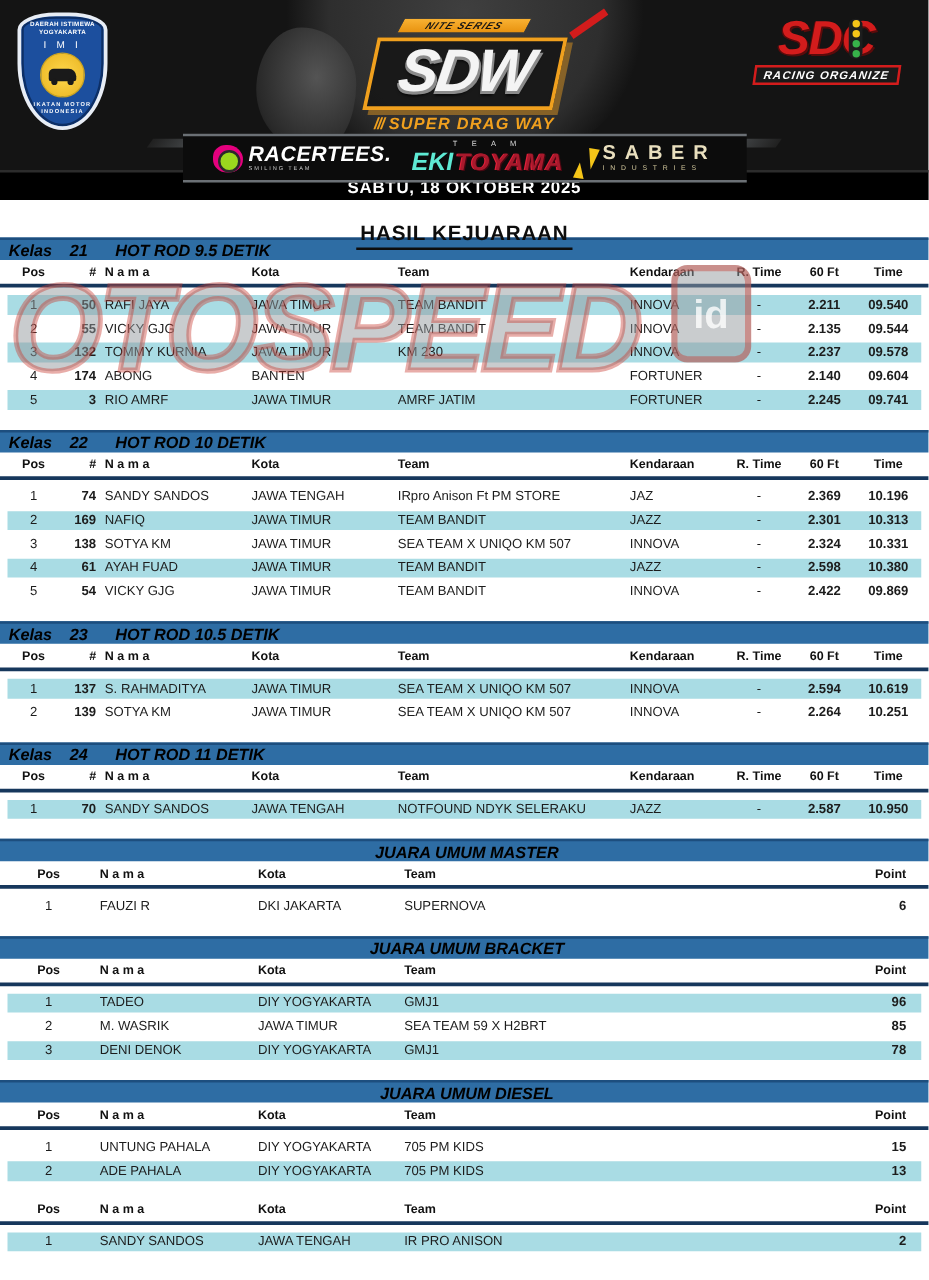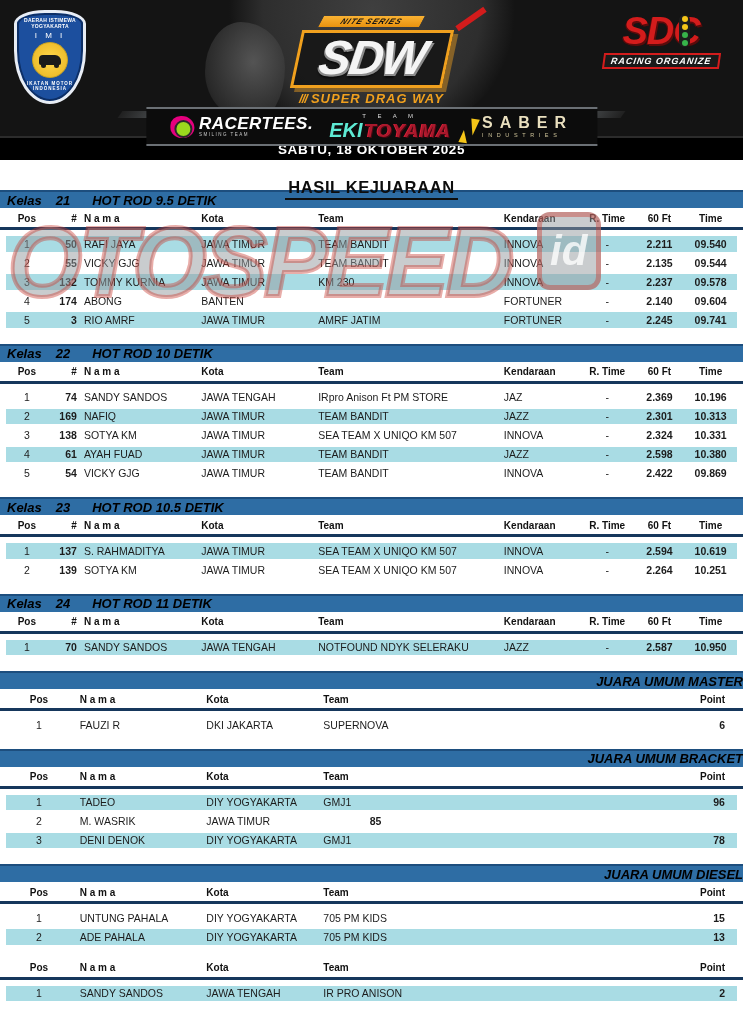--- a/index.html
+++ b/index.html
@@ -87,21 +87,21 @@
   
   .title-wrap { text-align:center; padding-top:18px; height:28px; }
   .page-title { display:inline-block; font-size:16.5px; font-weight:bold; letter-spacing:.6px; color:#0d0d0d;
     border-bottom:2.5px solid #0d0d0d; padding:0 3px 1px; }
 
   
   .tables { padding-top:2px; }
   .table-section { margin-bottom:16px; }
   .table-bar { height:18px; border-top:2px solid #1d4e7e; background:#2e6da4; color:#000000;
     display:flex; align-items:center; font-style:italic; font-weight:bold; font-size:13px; padding-left:7px; }
-  .table-bar.bar-center { justify-content:flex-end; padding-left:4px; }
+  .table-bar.bar-center { justify-content:center; padding-left:4px; }
   .bar-label { margin-right:14px; }
   .bar-num { margin-right:22px; }
   .t-head { display:flex; align-items:center; height:14px; margin:3px 6px 0; font-size:10px; color:#111; }
   .t-head .cell { font-weight:bold; }
   .t-rule { height:3px; background:#16375c; margin-top:2px; margin-bottom:6px; }
   .t-row { display:flex; align-items:center; height:15.5px; margin:0 6px 3.5px; font-size:10.5px; color:#1c1c1c; }
   .t-row.shaded { background:#a9dce4; }
   .cell { display:block; white-space:nowrap; overflow:visible; }
   
   .k0 { width:5.7%;  text-align:center; }
@@ -121,21 +121,21 @@
   .j4 { width:10%; text-align:right; padding-right:12px; font-weight:bold; }
 
   
   .watermark { position:absolute; top:212px; left:8px; display:flex; align-items:flex-start; z-index:9;
     pointer-events:none; }
   .wm-text { font-size:98px; line-height:100px; font-weight:bold; font-style:italic; letter-spacing:-3px;
     transform:scaleX(.97); transform-origin:left center;
     color:rgba(148,153,158,.50); -webkit-text-stroke:4px rgba(201,60,50,.42); }
   .wm-badge { margin-left:10px; width:64px; height:78px; border-radius:13px;
     border:5px solid rgba(201,60,50,.42); background:rgba(148,153,158,.50);
-    color:rgba(255,255,255,.78); font-size:42px; font-weight:bold; font-style:italic;
+    color:rgba(255,255,255,.78); font-size:32px; font-weight:bold; 
     display:flex; align-items:center; justify-content:center; }
 </style>
 </head>
 <body>
 
 <div class="page">
 
   <div class="header">
     <div class="art-circle"></div>
     <div class="art-smoke"></div>
@@ -465,20 +465,21 @@
           <span class="cell j0">1</span>
           <span class="cell j1">TADEO</span>
           <span class="cell j2">DIY YOGYAKARTA</span>
           <span class="cell j3">GMJ1</span>
           <span class="cell j4">96</span>
         </div>
         <div class="t-row">
           <span class="cell j0">2</span>
           <span class="cell j1">M. WASRIK</span>
           <span class="cell j2">JAWA TIMUR</span>
+          <span class="cell j3">SEA TEAM 59 X H2BRT</span>
           <span class="cell j4">85</span>
         </div>
         <div class="t-row shaded">
           <span class="cell j0">3</span>
           <span class="cell j1">DENI DENOK</span>
           <span class="cell j2">DIY YOGYAKARTA</span>
           <span class="cell j3">GMJ1</span>
           <span class="cell j4">78</span>
         </div>
       </section>

